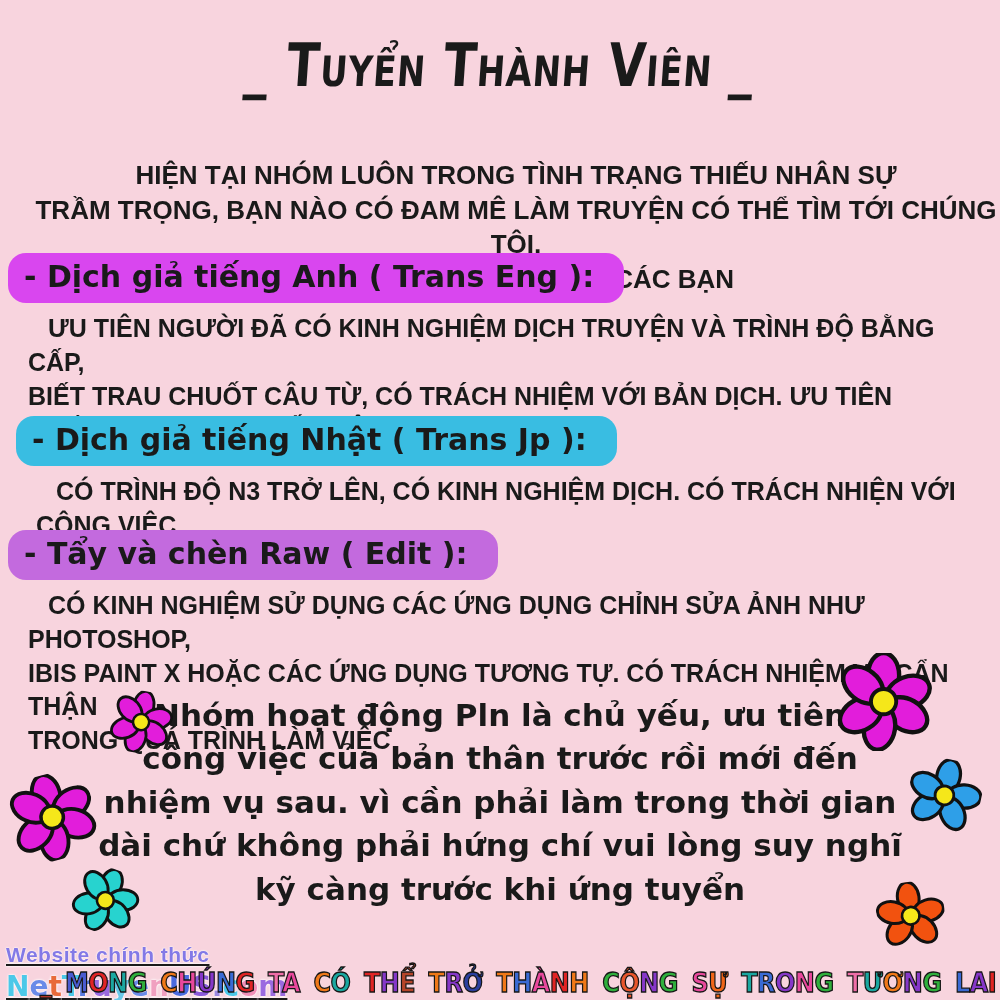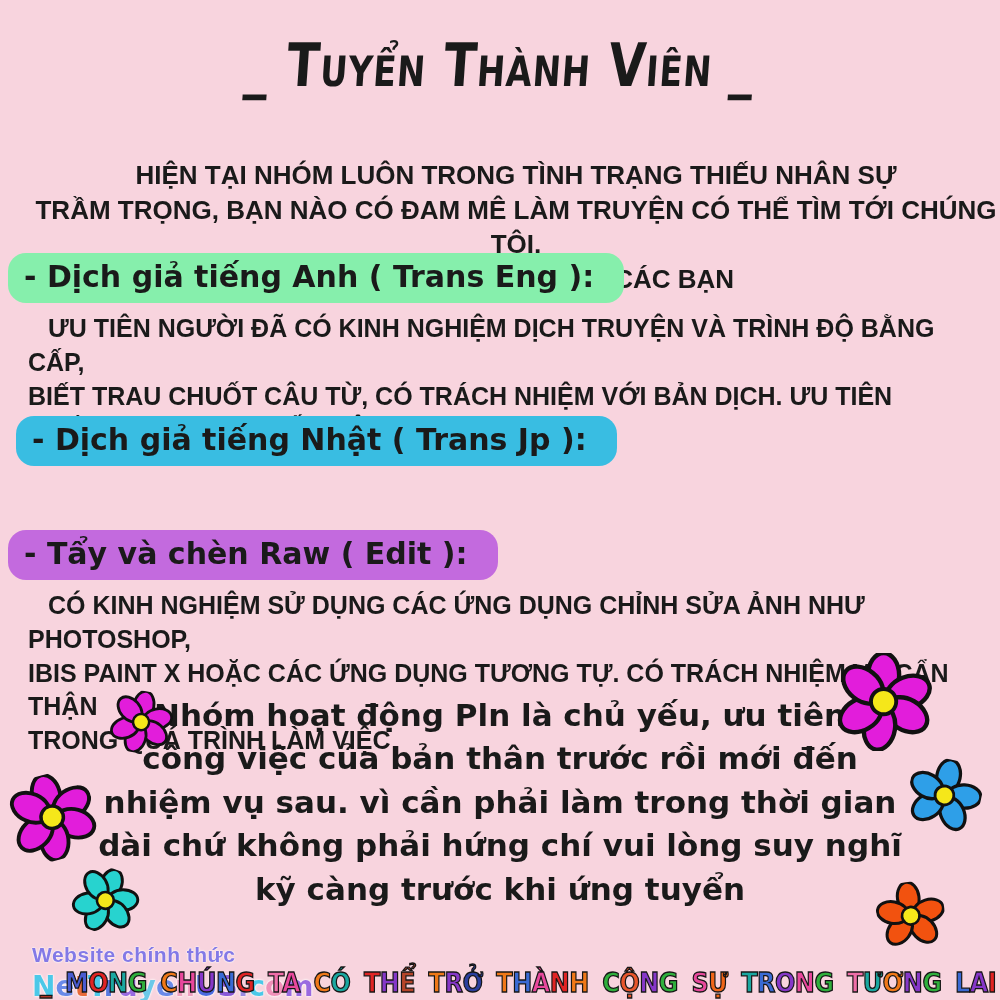--- a/index.html
+++ b/index.html
@@ -52,21 +52,21 @@
     white-space:pre-line;
   }
   .rainbow {
     position:absolute; bottom:2px; left:0; width:100%;
     text-align:center; z-index:3;
     font-family:"DejaVu Sans", sans-serif;
     font-weight:900; font-size:26px; letter-spacing:-0.5px;
     transform:scaleX(0.92); white-space:nowrap;
   }
   .rl { -webkit-text-stroke:1.3px #151515; }
-  .watermark { position:absolute; left:32px; top:944px; z-index:2; line-height:1; }
+  .watermark { position:absolute; left:6px; top:944px; z-index:2; line-height:1;text-decoration:underline; }
   .wm-line1 {
     font-weight:800; font-size:21px; color:#8379e6; letter-spacing:0.5px;
     text-shadow:0 0 2px #fff, 0 0 2px #fff;
   }
   .wm-line2 {
     margin-top:8px;
     font-family:"DejaVu Sans", sans-serif;
     font-weight:800; font-size:28px; letter-spacing:0;
   }
   .wl { text-shadow:0 0 2px #fff, 0 0 3px #fff; }
@@ -79,32 +79,34 @@
 
   <h1 class="title">
     <span class="title-inner">_ Tuyển Thành Viên _</span>
   </h1>
 
   <p class="intro">HIỆN TẠI NHÓM LUÔN TRONG TÌNH TRẠNG THIẾU NHÂN SỰ
 TRẦM TRỌNG, BẠN NÀO CÓ ĐAM MÊ LÀM TRUYỆN CÓ THỂ TÌM TỚI CHÚNG TÔI,
 NHÓM LUÔN CHÀO ĐÓN CÁC BẠN</p>
 
   <section class="role role-eng">
-    <div class="pill" style="background: #86efac;">
+    <div class="pill" style="background: #d946ef;">
       <span>- Dịch giả tiếng Anh ( Trans Eng ):</span>
     </div>
     <p class="role-body">ƯU TIÊN NGƯỜI ĐÃ CÓ KINH NGHIỆM DỊCH TRUYỆN VÀ TRÌNH ĐỘ BẰNG CẤP,
 BIẾT TRAU CHUỐT CÂU TỪ, CÓ TRÁCH NHIỆM VỚI BẢN DỊCH. ƯU TIÊN
 CHẤT LƯỢNG HƠN TỐC ĐỘ</p>
   </section>
 
   <section class="role role-jp">
     <div class="pill" style="background: rgb(57, 189, 226);">
       <span>- Dịch giả tiếng Nhật ( Trans Jp ):</span>
     </div>
+    <p class="role-body">CÓ TRÌNH ĐỘ N3 TRỞ LÊN, CÓ KINH NGHIỆM DỊCH. CÓ TRÁCH NHIỆN VỚI
+CÔNG VIỆC</p>
   </section>
 
   <section class="role role-edit">
     <div class="pill" style="background: rgb(195, 106, 222);">
       <span>- Tẩy và chèn Raw ( Edit ):</span>
     </div>
     <p class="role-body">CÓ KINH NGHIỆM SỬ DỤNG CÁC ỨNG DỤNG CHỈNH SỬA ẢNH NHƯ PHOTOSHOP,
 IBIS PAINT X HOẶC CÁC ỨNG DỤNG TƯƠNG TỰ. CÓ TRÁCH NHIỆM VÀ CẨN THẬN
 TRONG QUÁ TRÌNH LÀM VIỆC</p>
   </section>

